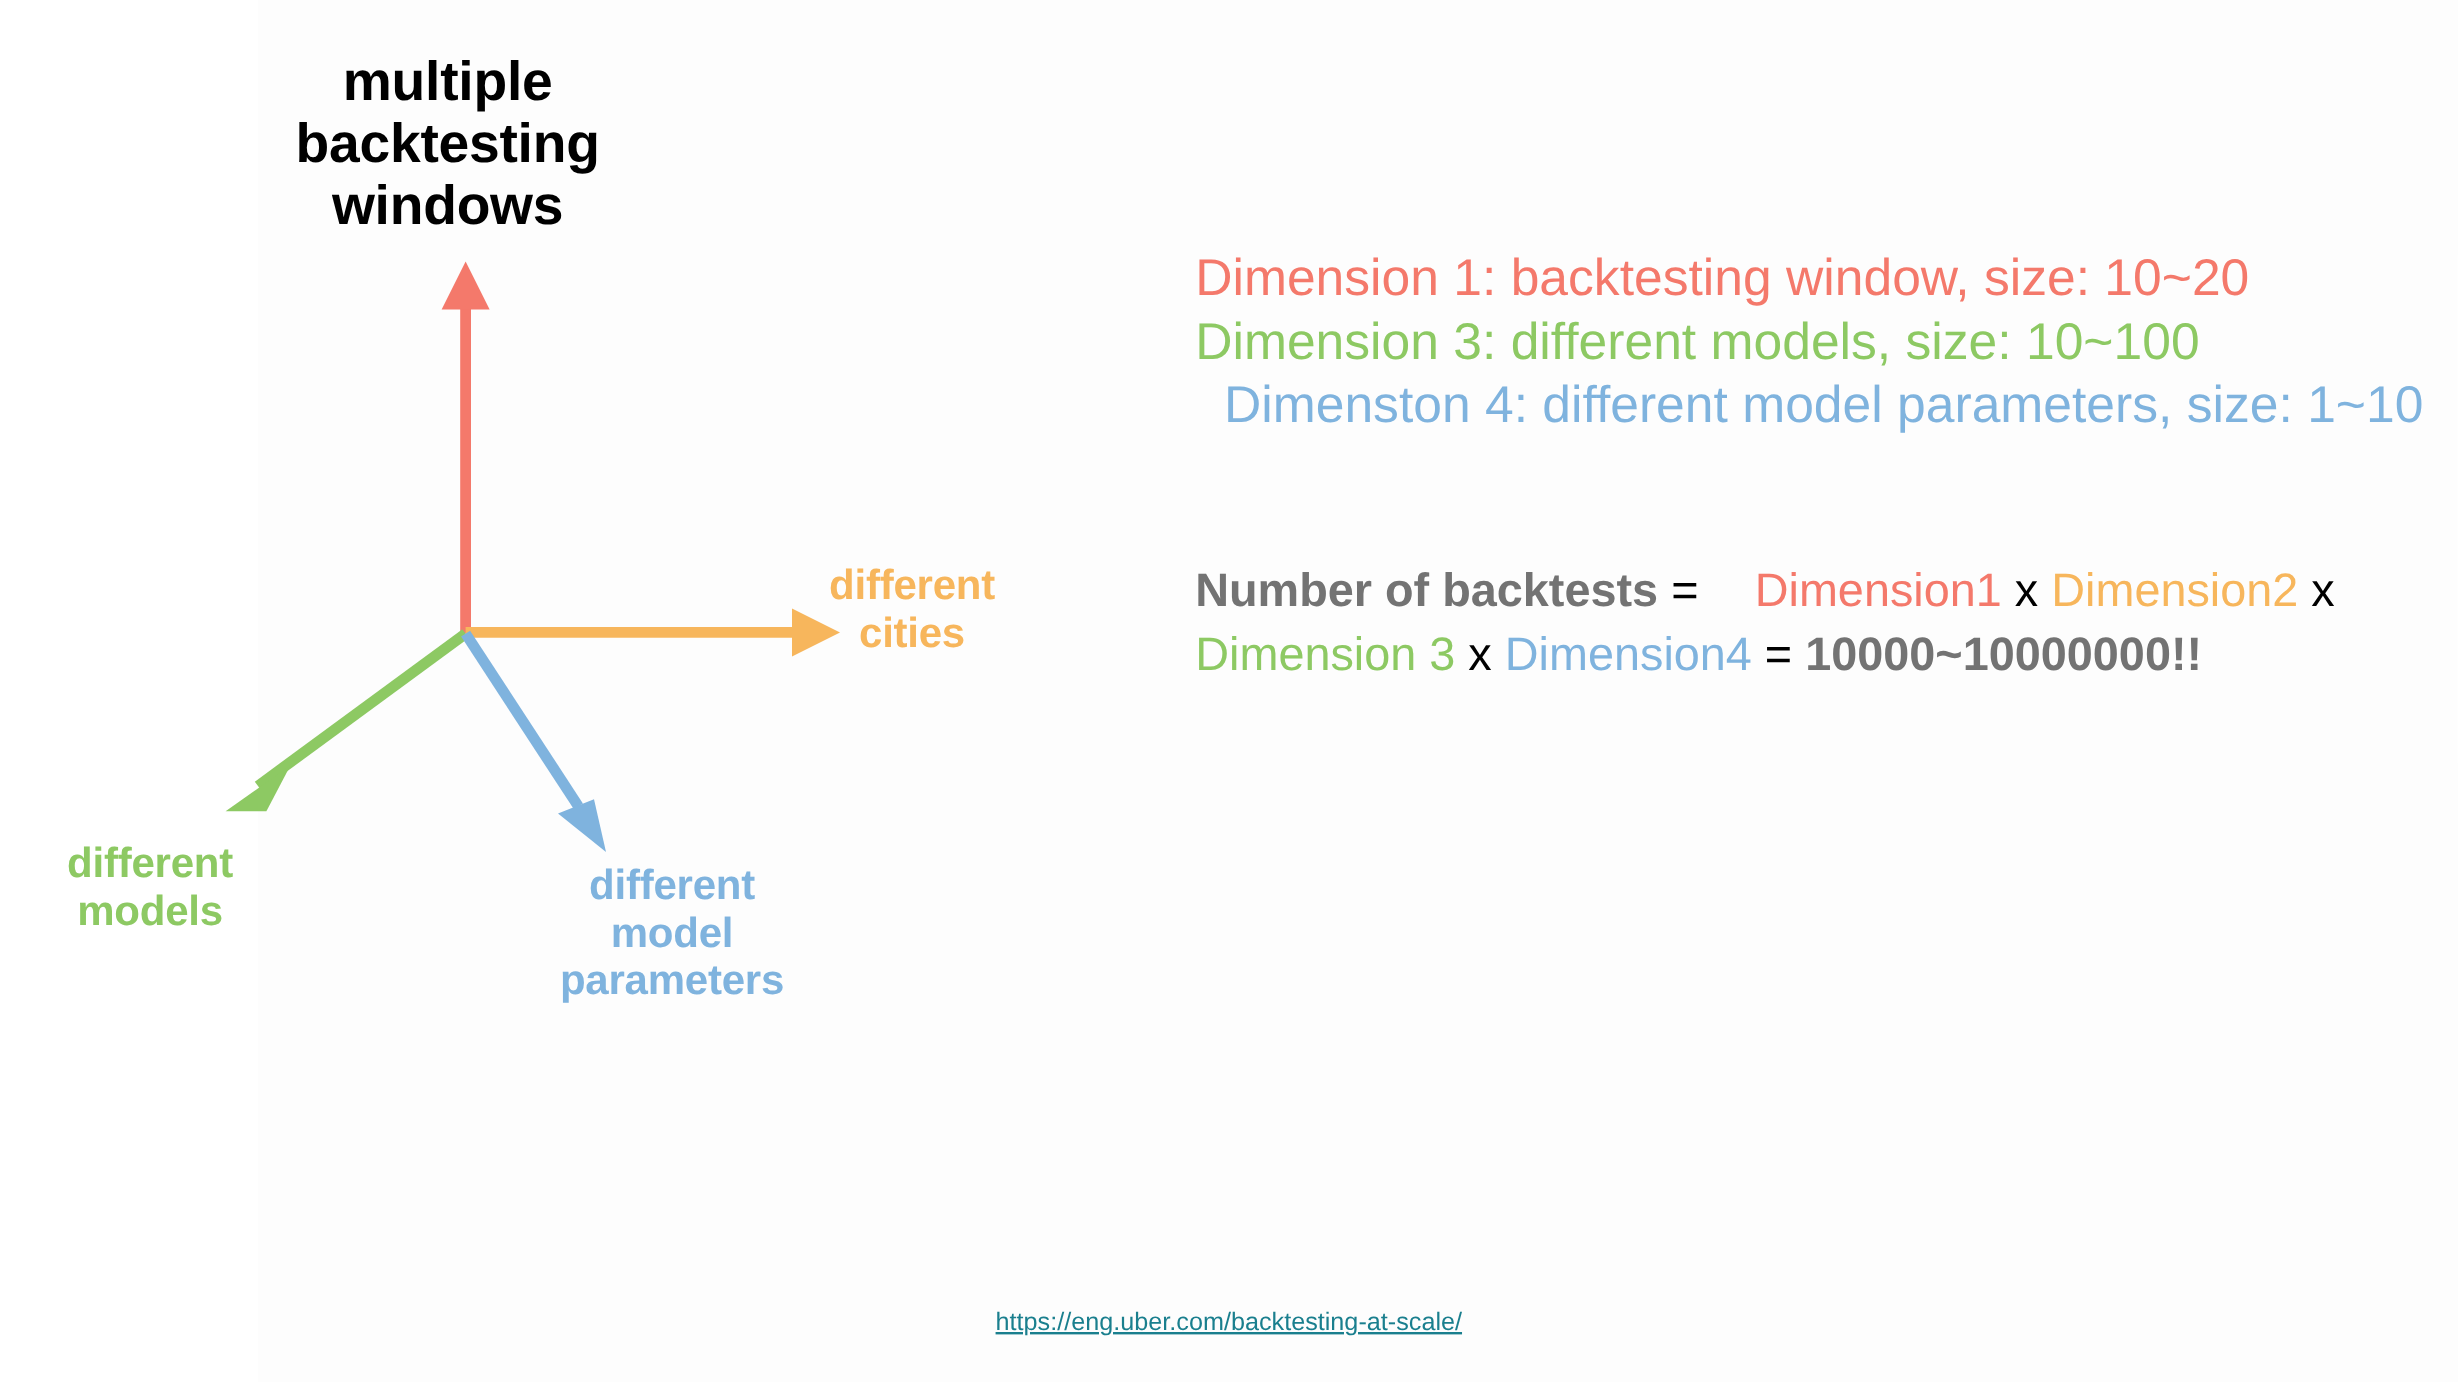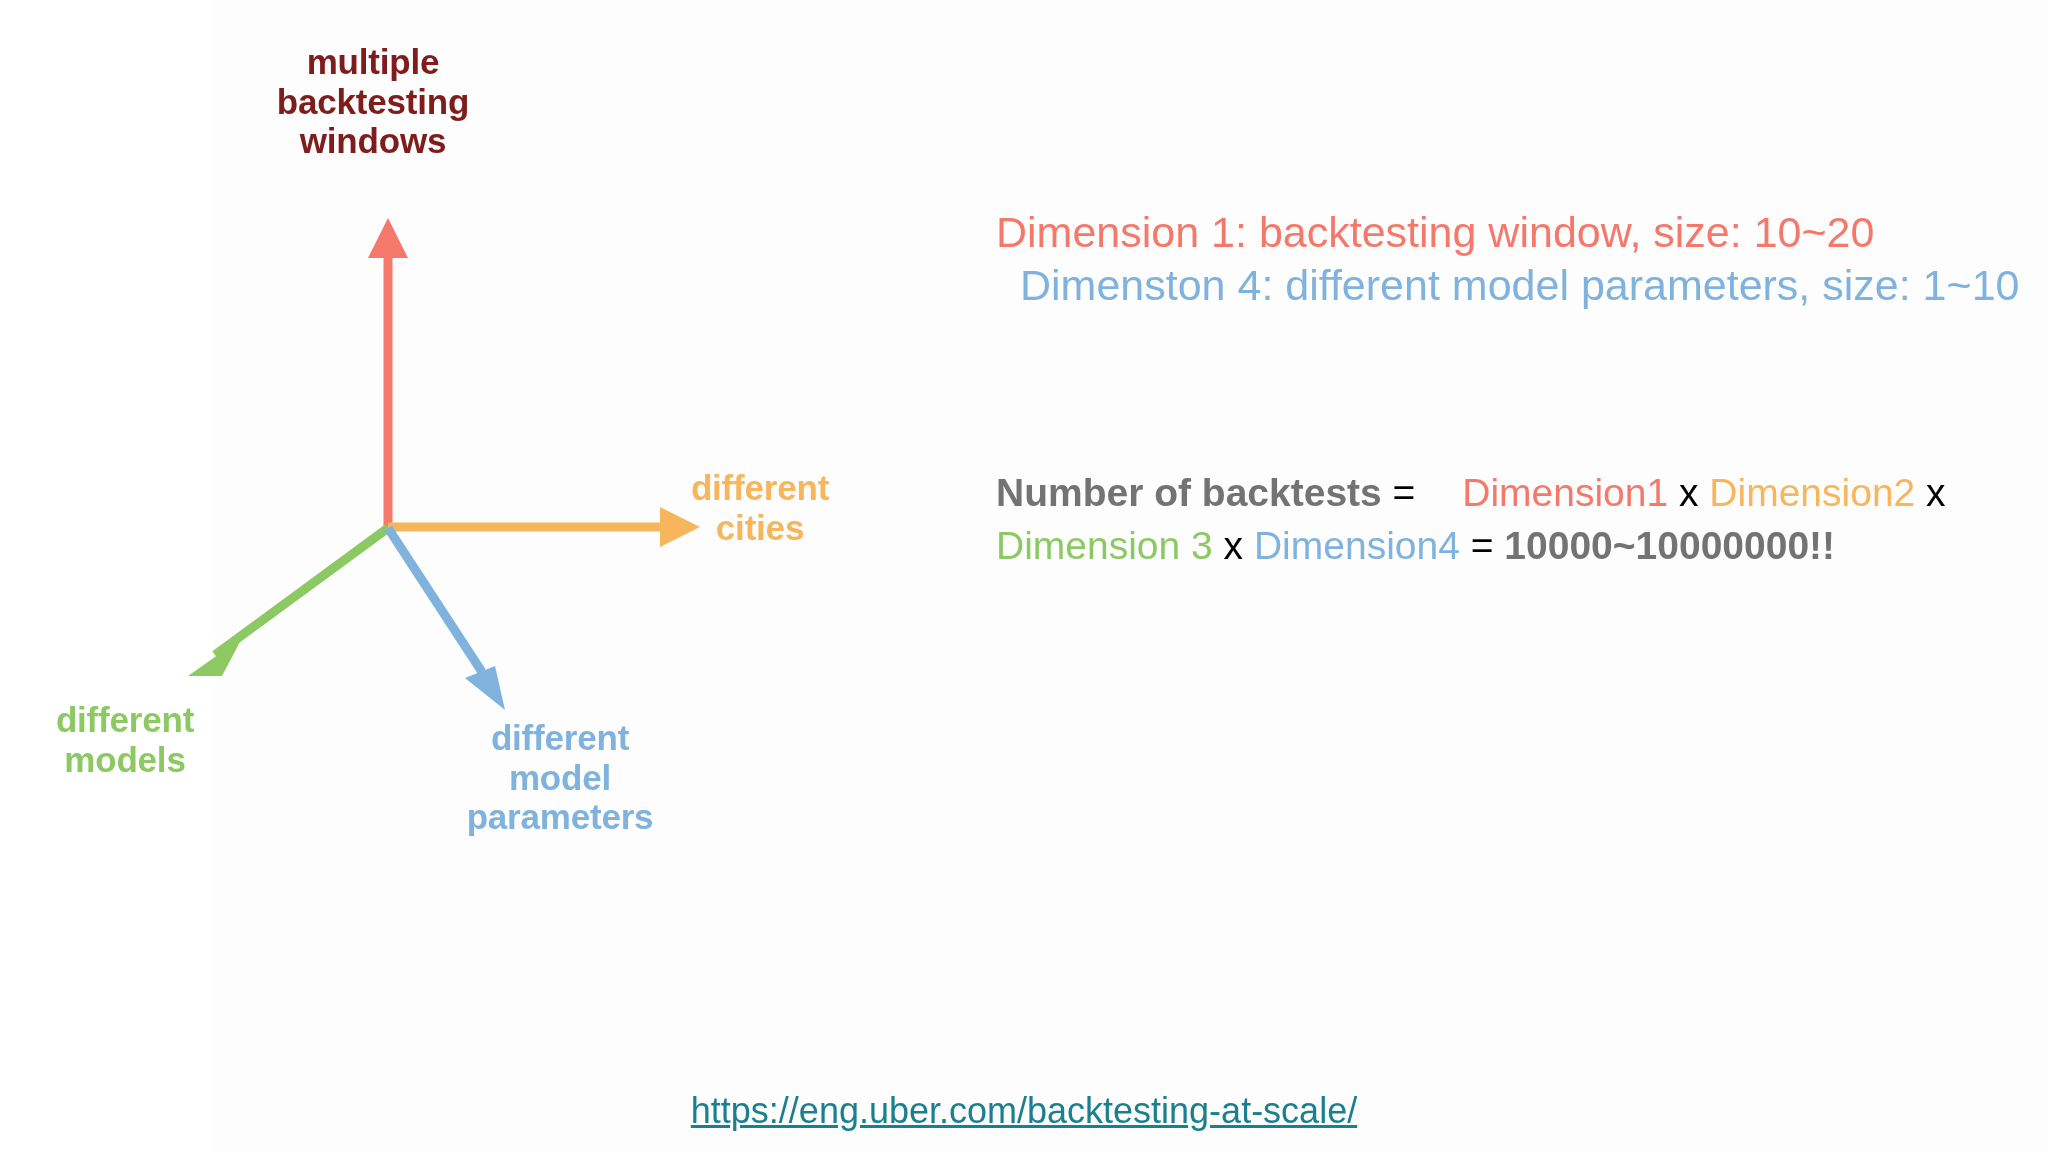--- a/index.html
+++ b/index.html
@@ -40,22 +40,22 @@
     line-height: 1.13;
     white-space: pre-line;
     letter-spacing: -0.2px;
   }
 
   #label-windows {
     left: 228px;
     top: 42px;
     width: 290px;
     text-align: center;
-    font-size: 35px;
-    color: #7f1d1d;
+    font-size: 46px;
+    color: #000000;
   }
 
   #label-cities {
     left: 640px;
     top: 468px;
     width: 240px;
     text-align: center;
     font-size: 35px;
     color: #f7b65c;
   }
@@ -106,21 +106,21 @@
   .f-orange { color: #f7b65c; }
   .f-green  { color: #8dc963; }
   .f-blue   { color: #7fb3de; }
 
   .source-link {
     position: absolute;
     left: 0;
     top: 1090px;
     width: 2048px;
     text-align: center;
-    font-size: 36px;
+    font-size: 21px;
     color: #1a7f8e;
     text-decoration: underline;
     cursor: pointer;
   }
 </style>
 </head>
 <body>
 
 <div class="slide-bg"></div>
 
@@ -156,18 +156,19 @@
 
 <div class="axis-label" id="label-models">different
 models</div>
 
 <div class="axis-label" id="label-params">different
 model
 parameters</div>
 
 <div class="dim-list">
   <span class="dim-line dim-1">Dimension 1: backtesting window, size: 10~20</span>
+  <span class="dim-line dim-3">Dimension 3: different models, size: 10~100</span>
   <span class="dim-line dim-4">Dimenston 4: different model parameters, size: 1~10</span>
 </div>
 
 <div class="formula"><span class="f-bold">Number of  backtests</span><span class="f-plain"> = </span><span class="f-red">Dimension1</span><span class="f-plain"> x </span><span class="f-orange">Dimension2</span><span class="f-plain"> x </span><span class="f-green">Dimension 3</span><span class="f-plain"> x </span><span class="f-blue">Dimension4</span><span class="f-plain"> = </span><span class="f-bold">10000~10000000!!</span></div>
 
 <a class="source-link">https://eng.uber.com/backtesting-at-scale/</a>
 
 </body></html>

